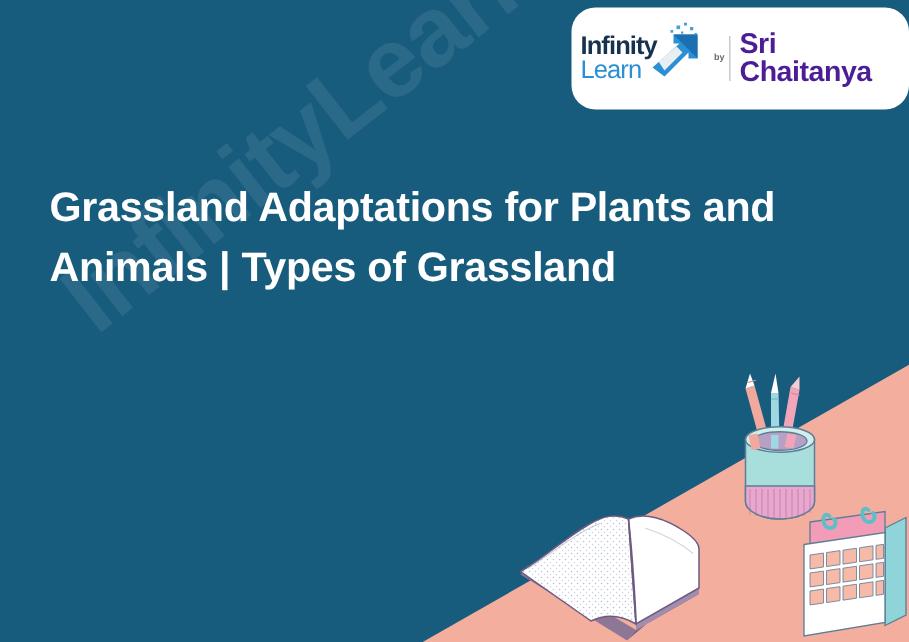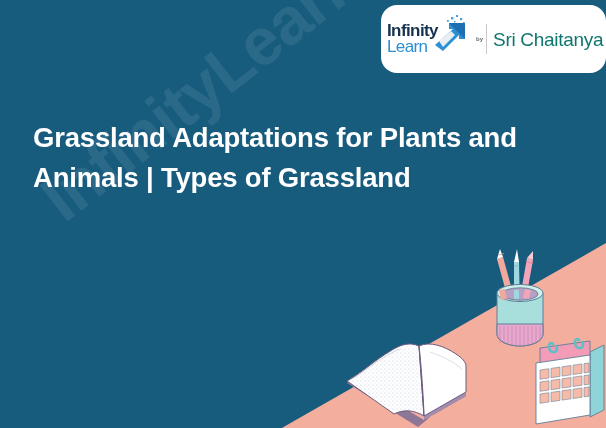--- a/index.html
+++ b/index.html
@@ -113,22 +113,22 @@
     height: 30px;
     background: #c8c8c8;
   }
   .logo-right {
     flex: 1 1 auto;
     padding-left: 3px;
   }
   .sc-name {
     display: block;
     font-size: 19px;
-    font-weight: 400;
-    color: #0f766e;
+    font-weight: 700;
+    color: #4c1d95;
     letter-spacing: -0.3px;
     line-height: 1;
   }
   .sc-sub {
     display: block;
     font-size: 10.5px;
     color: #4a4a4a;
     letter-spacing: -0.1px;
     line-height: 1.25;
   }

